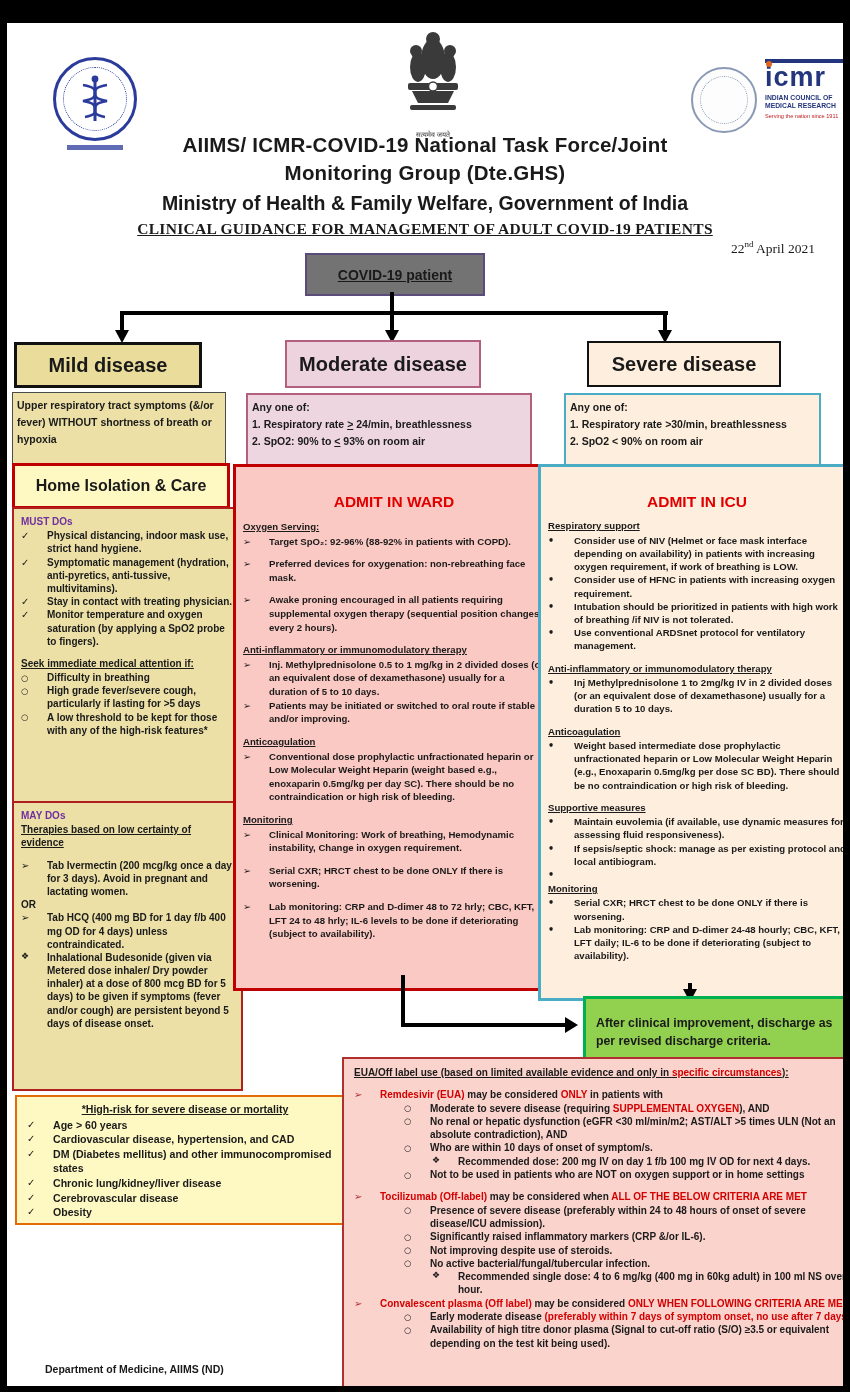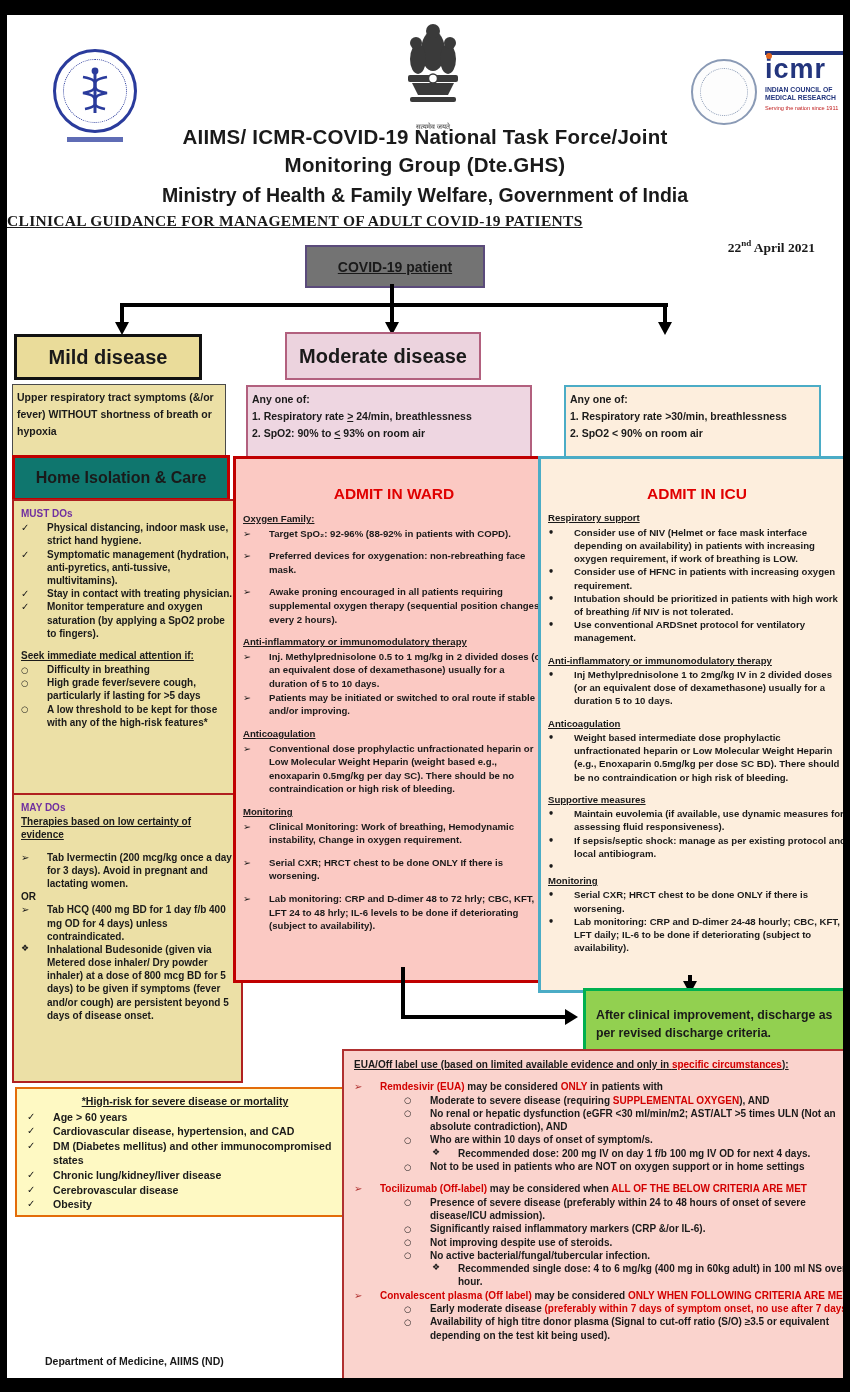--- a/index.html
+++ b/index.html
@@ -1,25 +1,25 @@
 <!DOCTYPE html>
 <html><head>
 <meta charset="utf-8">
 <style>
   html,body{margin:0;padding:0;}
   body{font-family:"Liberation Sans",sans-serif;font-weight:700;color:#1a1a1a;background:#888;}
   .page{position:relative;width:850px;height:1392px;background:#000;margin:0 auto;overflow:hidden;}
-  .inner{position:absolute;left:7px;top:15px;width:836px;height:1363px;background:#fff;overflow:hidden;}
+  .inner{position:absolute;left:7px;top:23px;width:836px;height:1363px;background:#fff;overflow:hidden;}
   .abs{position:absolute;}
 
   
   .t1,.t2{width:100%;text-align:center;font-size:20.5px;letter-spacing:.2px;}
   .t3{width:100%;text-align:center;font-size:19.5px;}
-  .t4{width:100%;text-align:left;font-size:15.5px;font-family:"Liberation Serif",serif;text-decoration:underline;letter-spacing:.3px;}
-  .date{font-size:13.5px;font-family:"Liberation Serif",serif;font-weight:700;margin-top:7px;}
+  .t4{width:100%;text-align:center;font-size:15.5px;font-family:"Liberation Serif",serif;text-decoration:underline;letter-spacing:.3px;}
+  .date{font-size:13.5px;font-family:"Liberation Serif",serif;font-weight:400;}
   .date sup{font-size:9px;}
 
   
   .aiims{width:78px;height:78px;border:3px solid #2a3b9c;border-radius:50%;display:flex;align-items:center;justify-content:center;}
   .aiims .ring{width:62px;height:62px;border:1.5px dotted #2a3b9c;border-radius:50%;display:flex;align-items:center;justify-content:center;}
   .aiims-line{width:56px;height:5px;background:#2a3b9c;margin:4px auto 0 auto;opacity:.75;}
   .emblem{text-align:center;}
   .emblem-cap{font-size:7px;color:#333;margin-top:1px;font-weight:400;}
   .icmr{display:flex;align-items:flex-start;}
   .icmr-seal{width:62px;height:62px;border:2px solid #8a9ab5;border-radius:50%;margin-top:8px;position:relative;background:#fdfdfd;}
@@ -40,21 +40,21 @@
   .dis-h{display:flex;align-items:center;justify-content:center;font-size:20px;}
   .h-mild{background:#eadc9a;border:3px solid #111;}
   .h-mod{background:#ecd3de;border:2.5px solid #b2607e;}
   .h-sev{background:#fdeedd;border:2.5px solid #111;}
 
   .desc{font-size:10.5px;line-height:1.6;padding:4px 4px;overflow:hidden;}
   .d-mild{background:#ece0a6;border:1.5px solid #4a4a4a;}
   .d-mod{background:#eed6e1;border:2px solid #b2607e;}
   .d-sev{background:#fdeedd;border:2px solid #4bacc6;}
 
-  .home{background:#0f766e;border:3px solid #c00000;display:flex;align-items:center;justify-content:center;font-size:16px;}
+  .home{background:#fef9c3;border:3px solid #c00000;display:flex;align-items:center;justify-content:center;font-size:16px;}
 
   .rbox{overflow:hidden;padding:5px 7px;}
   .b-must,.b-may{background:#ece0a6;border:2.5px solid #b02020;font-size:10px;line-height:1.32;}
   .b-ward{background:#fbc9c3;border:3px solid #c00000;font-size:9.6px;line-height:1.42;}
   .b-icu{background:#fdeedd;border:3px solid #4bacc6;font-size:9.6px;line-height:1.38;}
   .b-high{background:#fef9c3;border:2.5px solid #e36c0a;font-size:10.6px;line-height:1.38;padding:4px 10px;}
   .b-eua{background:#fad3cd;border:2.5px solid #b03030;font-size:10px;line-height:1.33;padding:6px 10px;}
   .admit-title{text-align:center;color:#e00000;font-size:15.5px;margin:19px 0 7px 0;}
 
   .discharge{background:#92d050;border:3.5px solid #00b050;font-size:12.3px;line-height:1.5;padding:5px 10px;display:flex;align-items:center;}
@@ -138,20 +138,21 @@
     <div class="abs hline" style="left:113px;top:288px;width:548px;height:3.5px;"></div>
     <div class="abs vline" style="left:113px;top:288px;width:3.5px;height:20px;"></div>
     <div class="abs ah-down" style="left:108px;top:307px;"></div>
     <div class="abs vline" style="left:383px;top:288px;width:3.5px;height:20px;"></div>
     <div class="abs ah-down" style="left:378px;top:307px;"></div>
     <div class="abs vline" style="left:656px;top:288px;width:3.5px;height:20px;"></div>
     <div class="abs ah-down" style="left:651px;top:307px;"></div>
 
     <div class="abs dis-h h-mod" style="left:278px;top:317px;width:192px;height:44px;">Moderate disease</div>
     <div class="abs dis-h h-mild" style="left:7px;top:319px;width:182px;height:40px;">Mild disease</div>
+    <div class="abs dis-h h-sev" style="left:580px;top:318px;width:190px;height:42px;">Severe disease</div>
 
     <div class="abs desc d-mild" style="left:5px;top:369px;width:204px;height:66px;">
         <div class="ri ind0">
           <span class="mk mk-none"></span>
           <span class="ic"><span>Upper respiratory tract symptoms (&amp;/or fever) WITHOUT shortness of breath or hypoxia</span></span>
         </div>
       </div>
     <div class="abs desc d-mod" style="left:239px;top:370px;width:274px;height:70px;">
         <div class="ri ind0">
           <span class="mk mk-none"></span>
@@ -258,21 +259,21 @@
         </div>
         <div class="ri ind0">
           <span class="mk mk-chk">✓</span>
           <span class="ic"><span>Obesity</span></span>
         </div>
       </div>
 
     <div class="abs rbox b-ward" style="left:226px;top:441px;width:302px;height:511px;">
       <div class="admit-title">ADMIT IN WARD</div>
       <div>
-          <div class="rh"><span class="hl"><span>Oxygen Family:</span></span></div>
+          <div class="rh"><span class="hl"><span>Oxygen Serving:</span></span></div>
           <div class="ri ind0">
             <span class="mk mk-arr">➢</span>
             <span class="ic"><span>Target SpO₂: 92-96% (88-92% in patients with COPD).</span></span>
           </div>
           <div class="ri ind0 gap">
             <span class="mk mk-arr">➢</span>
             <span class="ic"><span>Preferred devices for oxygenation: non-rebreathing face mask.</span></span>
           </div>
           <div class="ri ind0 gap">
             <span class="mk mk-arr">➢</span>

